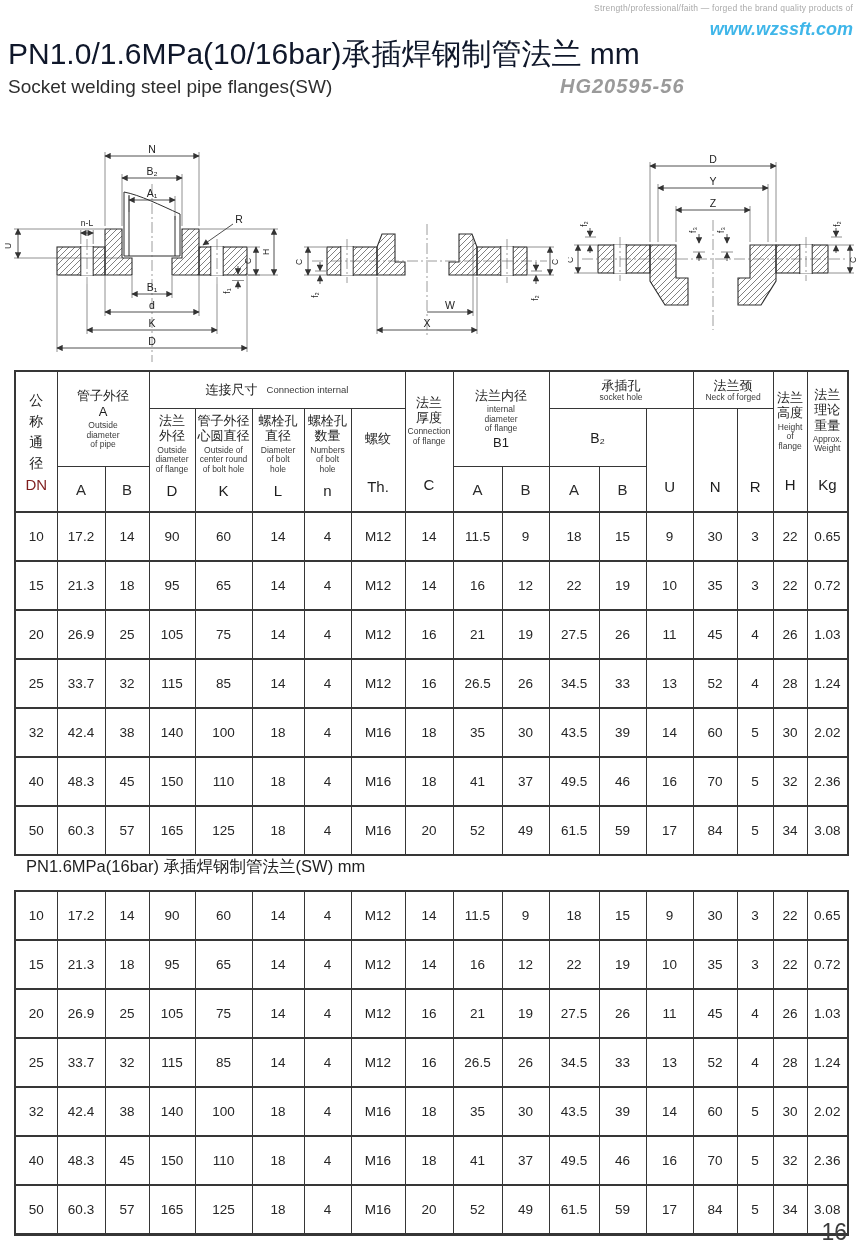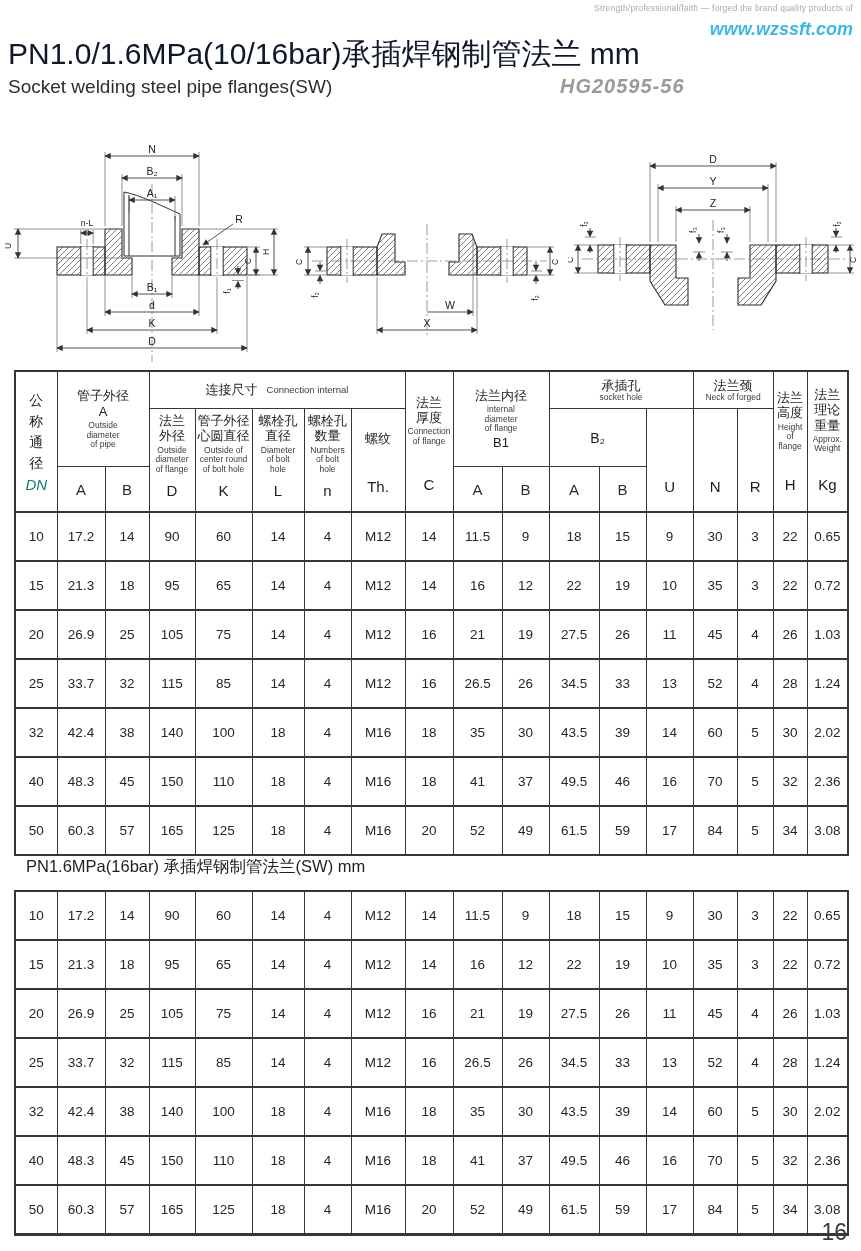--- a/index.html
+++ b/index.html
@@ -28,21 +28,21 @@
   tbody td{height:47px;font-size:13.5px;border-width:2px 1px;color:#262626;}
   .t1{left:14px;top:370px;}
   .t2{left:14px;top:890px;border-bottom-width:3px;}
   .r1{height:36px;}
   .r2{height:58px;}
   .letter-row th{height:44px;font-size:15px;}
   .zh{font-size:13px;line-height:1.18;white-space:pre-line;color:#1d1d1d;}
   .en{font-size:8.5px;line-height:1.12;white-space:pre-line;color:#3a3a3a;margin-top:2px;}
   .en2{font-size:9.5px;color:#3a3a3a;}
   .sym{font-size:13px;margin-top:1px;color:#1d1d1d;}
-  .letter{font-size:15px;color:#0f766e;font-style:italic;}
+  .letter{font-size:15px;color:#7f1d1d;}
   .grp{display:flex;flex-direction:column;justify-content:center;align-items:center;}
   .inlinegrp{display:flex;flex-direction:row;justify-content:center;align-items:center;gap:9px;}
   .hcell{display:flex;flex-direction:column;align-items:center;justify-content:center;margin:0 auto;}
   .hcell .desc{flex:1;display:flex;flex-direction:column;justify-content:center;align-items:center;width:100%;}
   .hcell .lt{height:42px;display:flex;align-items:center;justify-content:center;font-size:15px;color:#1d1d1d;}
   .h3{height:128px;}
   .h2{height:94px;}
   .dncell{display:flex;flex-direction:column;justify-content:center;align-items:center;height:128px;}
   .dncell .zh{font-size:14px;line-height:1.5;}
   .dncell .letter{font-size:15px;margin-top:2px;}

